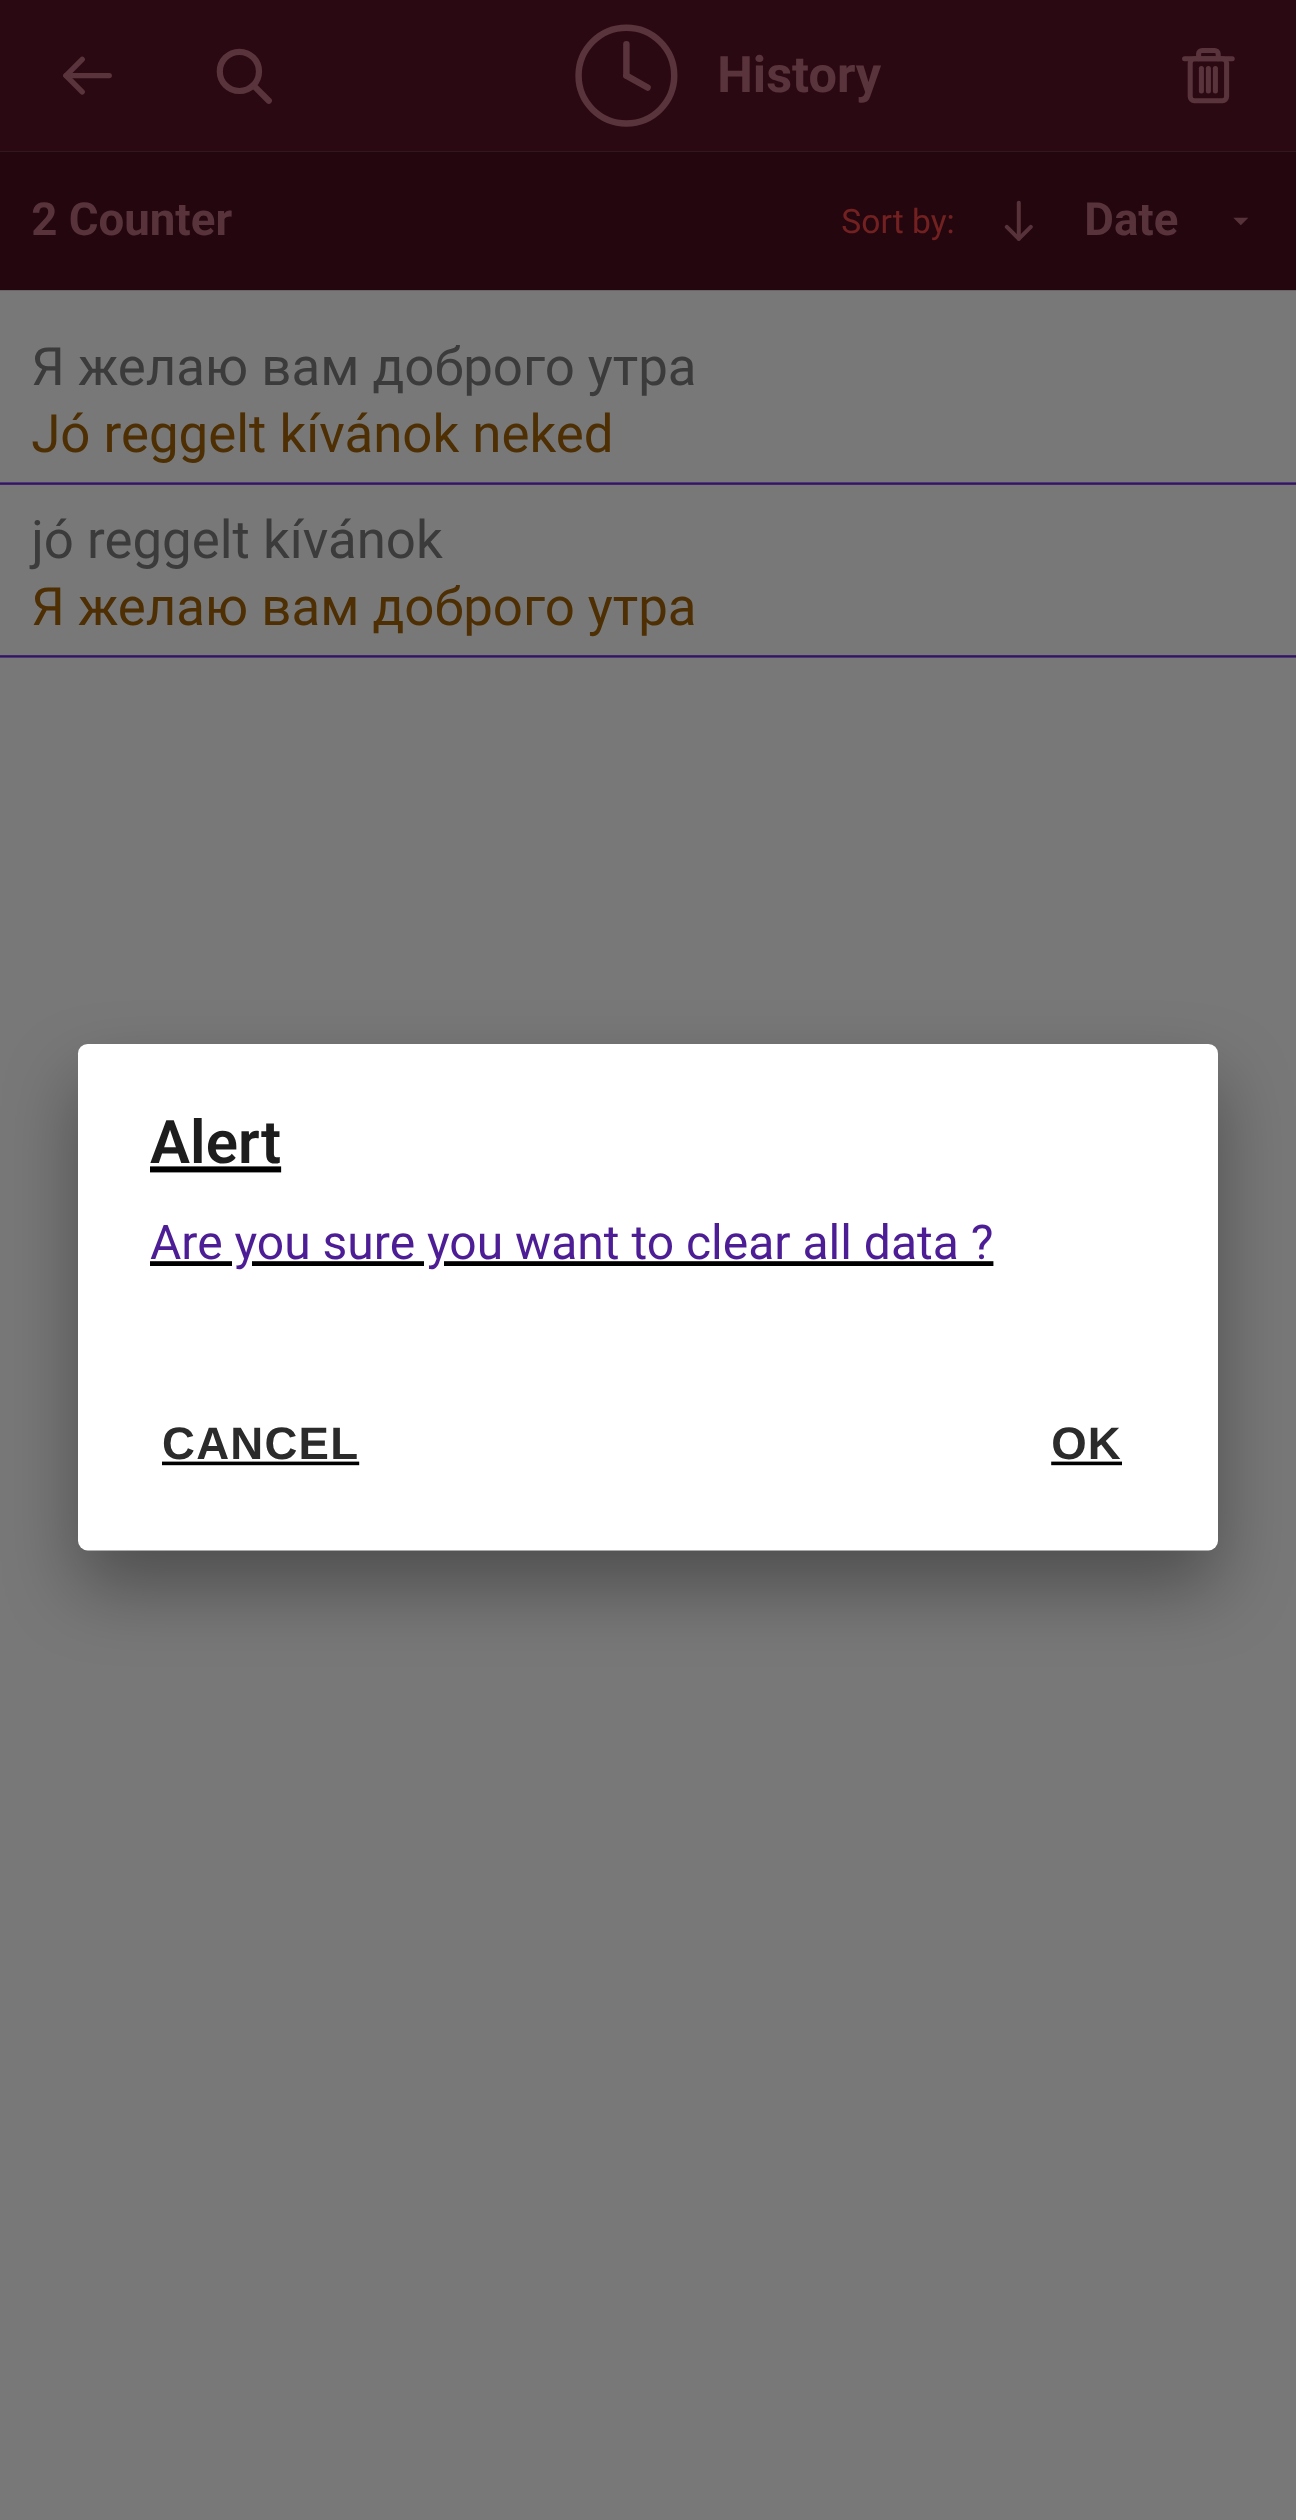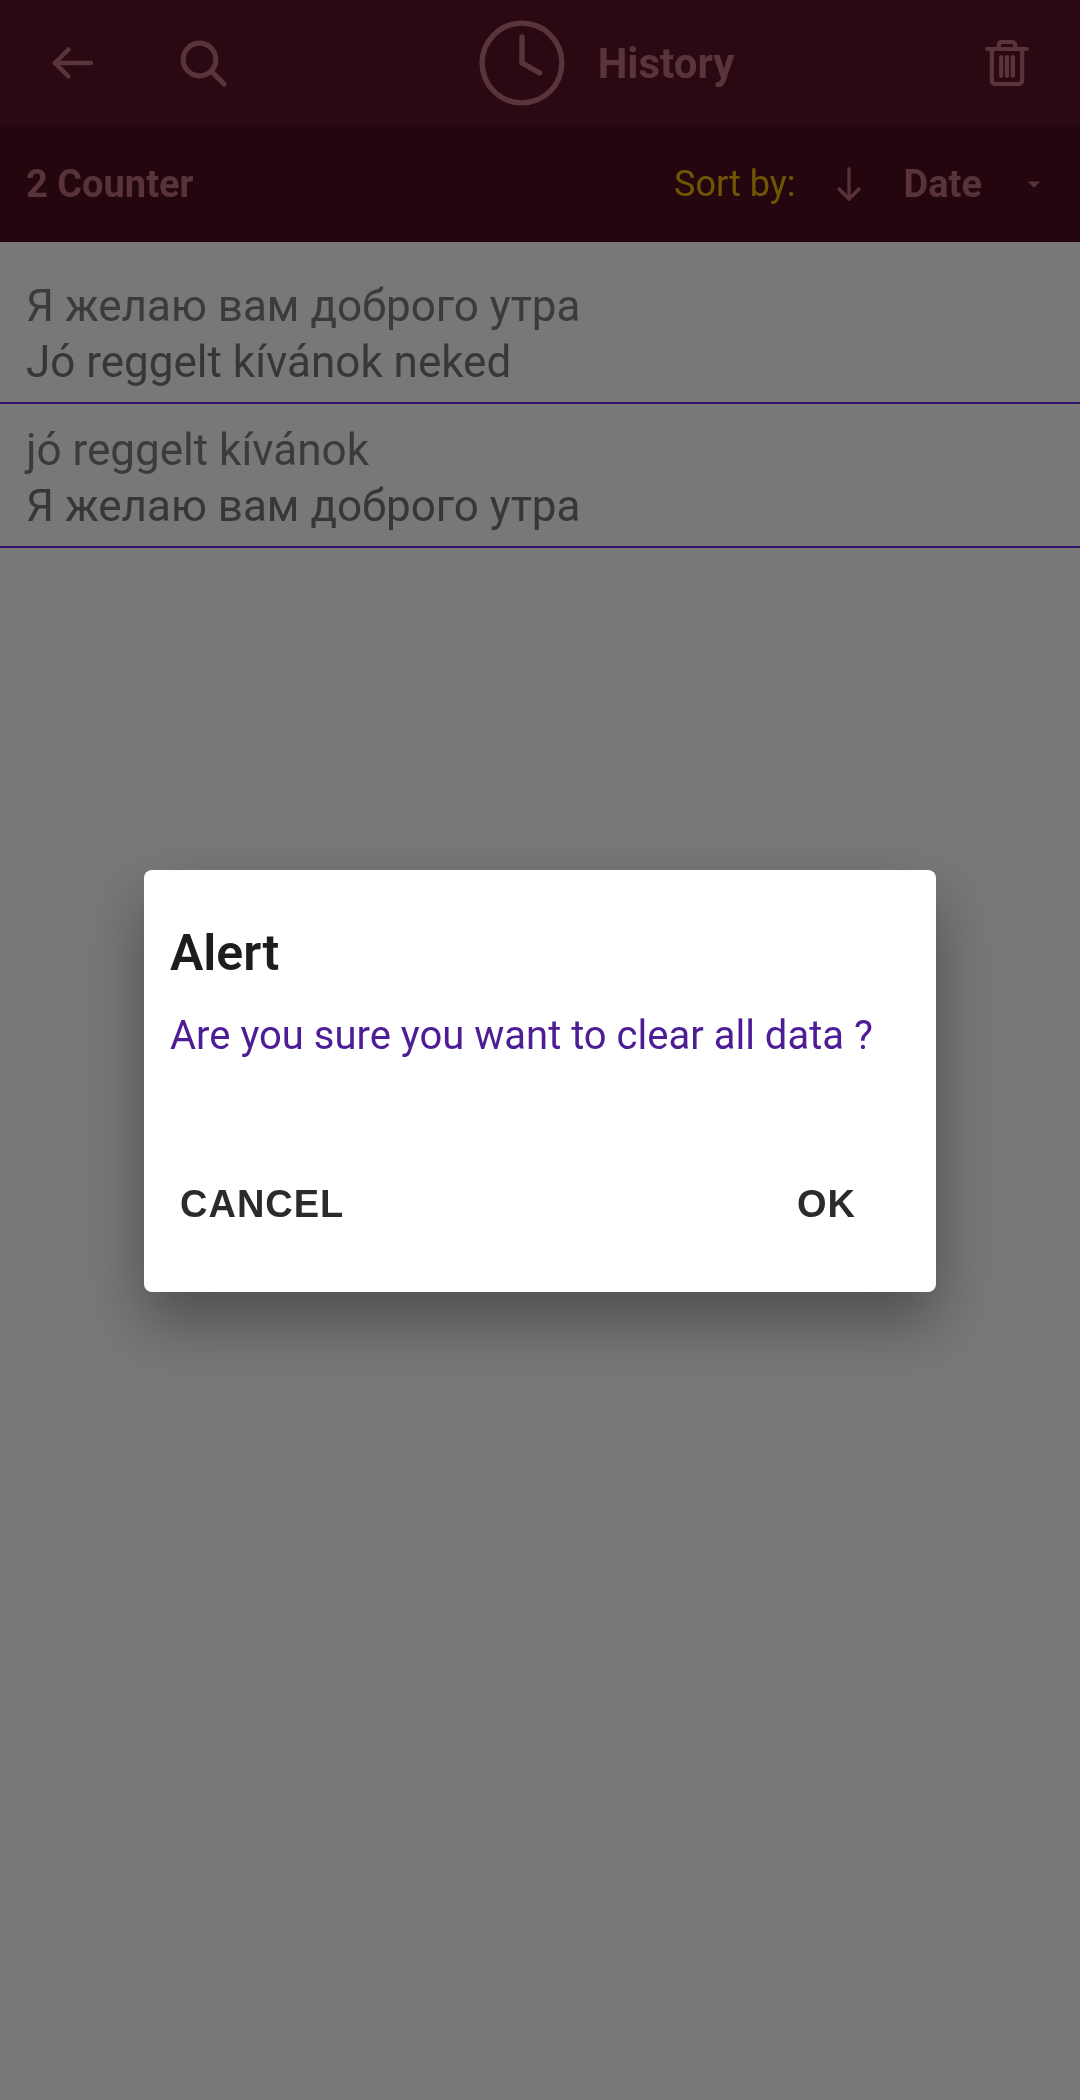--- a/index.html
+++ b/index.html
@@ -43,22 +43,22 @@
     padding: 0 26px;
     color: #b8697c;
   }
   .subbar .counter {
     font-size: 38px;
     font-weight: 700;
     color: #b96b7d;
   }
   .subbar .spacer { flex: 1; }
   .subbar .sort-label {
-    font-size: 36px;
-    color: #eab308;
+    font-size: 28px;
+    color: #ef4444;
     margin-right: 28px;
   }
   .subbar .sort-dir {
     width: 50px; height: 50px;
     display: flex; align-items: center; justify-content: center;
     margin-right: 30px;
   }
   .subbar .sort-value {
     font-size: 38px;
     font-weight: 700;
@@ -77,44 +77,45 @@
     border-bottom: 2px solid #6d28d9;
     margin-bottom: 20px;
   }
   .list-item .src {
     font-size: 44px;
     color: #7c7c7c;
     margin-bottom: 4px;
   }
   .list-item .dst {
     font-size: 44px;
-    color: #737373;
+    color: #a16207;
     font-weight: 400;
   }
 
   
   .scrim {
     position: absolute;
     inset: 0;
     background: rgba(0,0,0,0.52);
     display: flex;
     align-items: flex-start;
     justify-content: center;
   }
 
   
   .dialog {
     margin-top: 870px;
-    width: 792px;
+    width: 950px;
     background: #fff;
     border-radius: 8px;
     box-shadow: 0 30px 60px rgba(0,0,0,0.35);
-    padding: 54px 60px 28px 26px;
+    padding: 54px 60px 28px 60px;
     display: flex;
     flex-direction: column;
+    text-decoration: underline;
   }
   .dialog-title {
     font-size: 50px;
     font-weight: 600;
     color: #1d1d1d;
     margin-bottom: 30px;
   }
   .dialog-message {
     font-size: 40px;
     color: #4c1d95;

